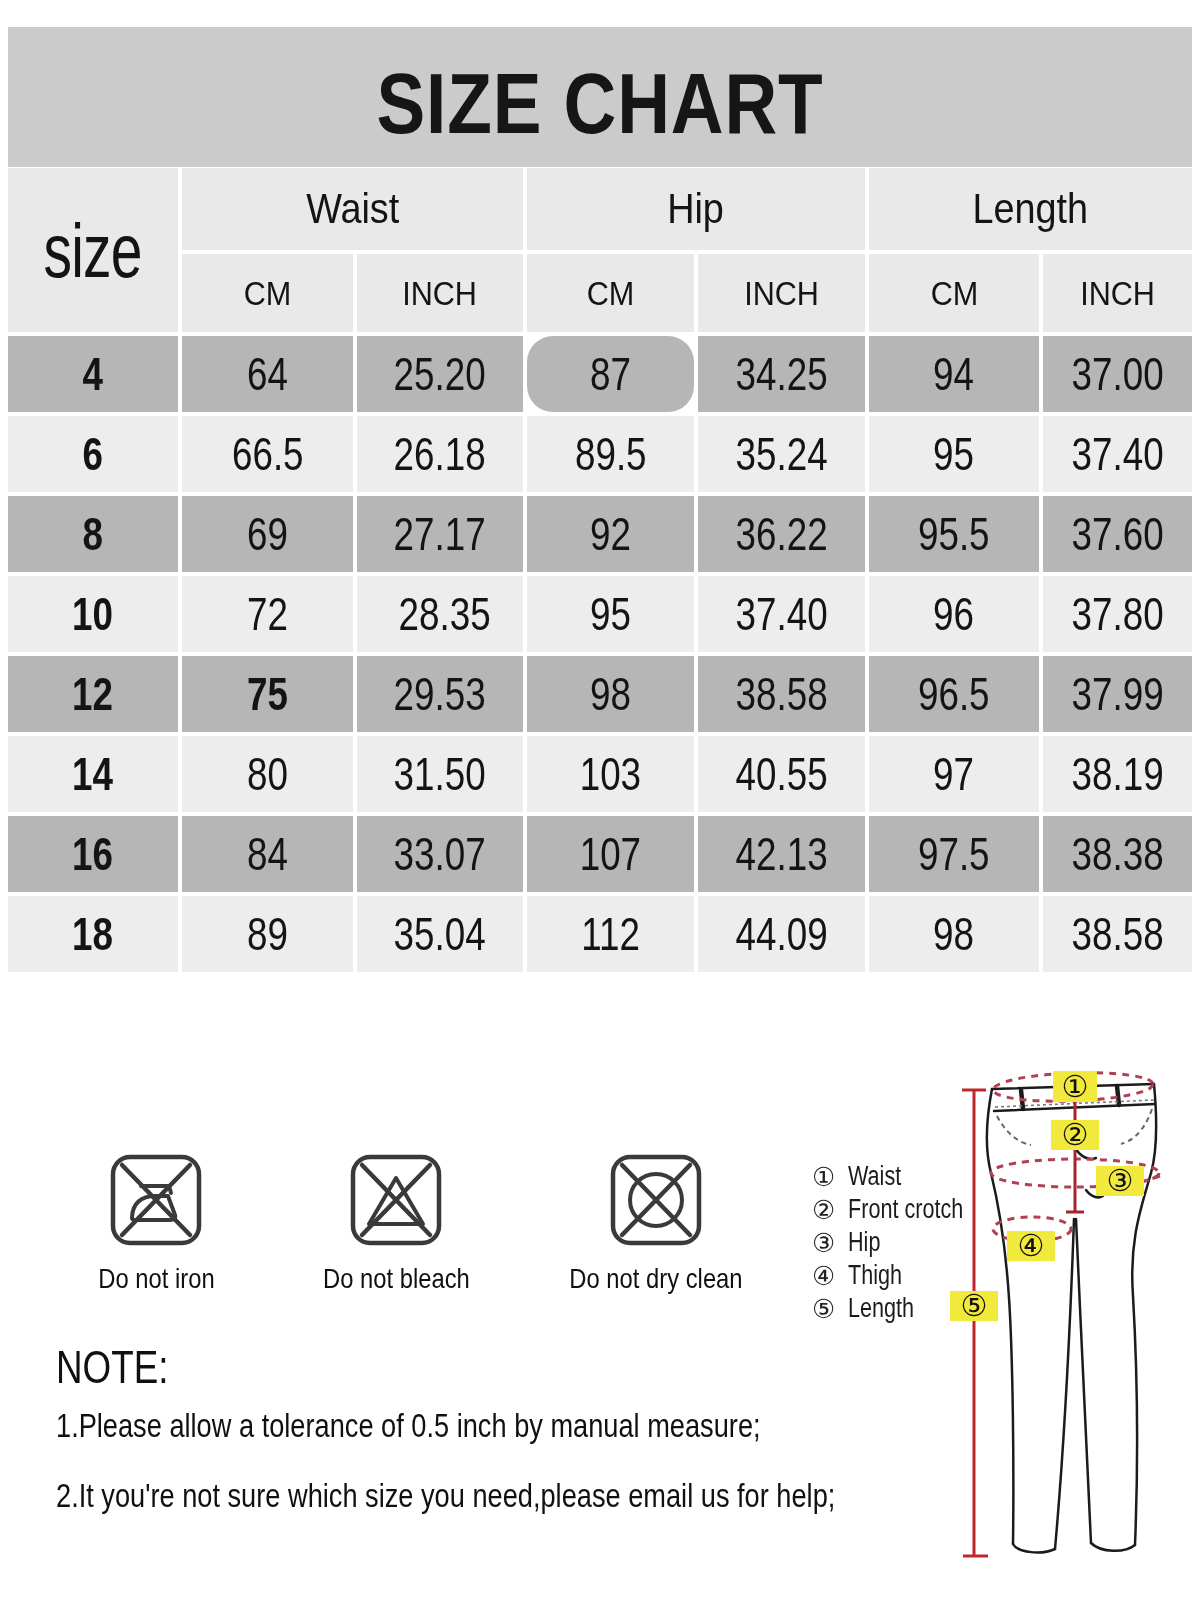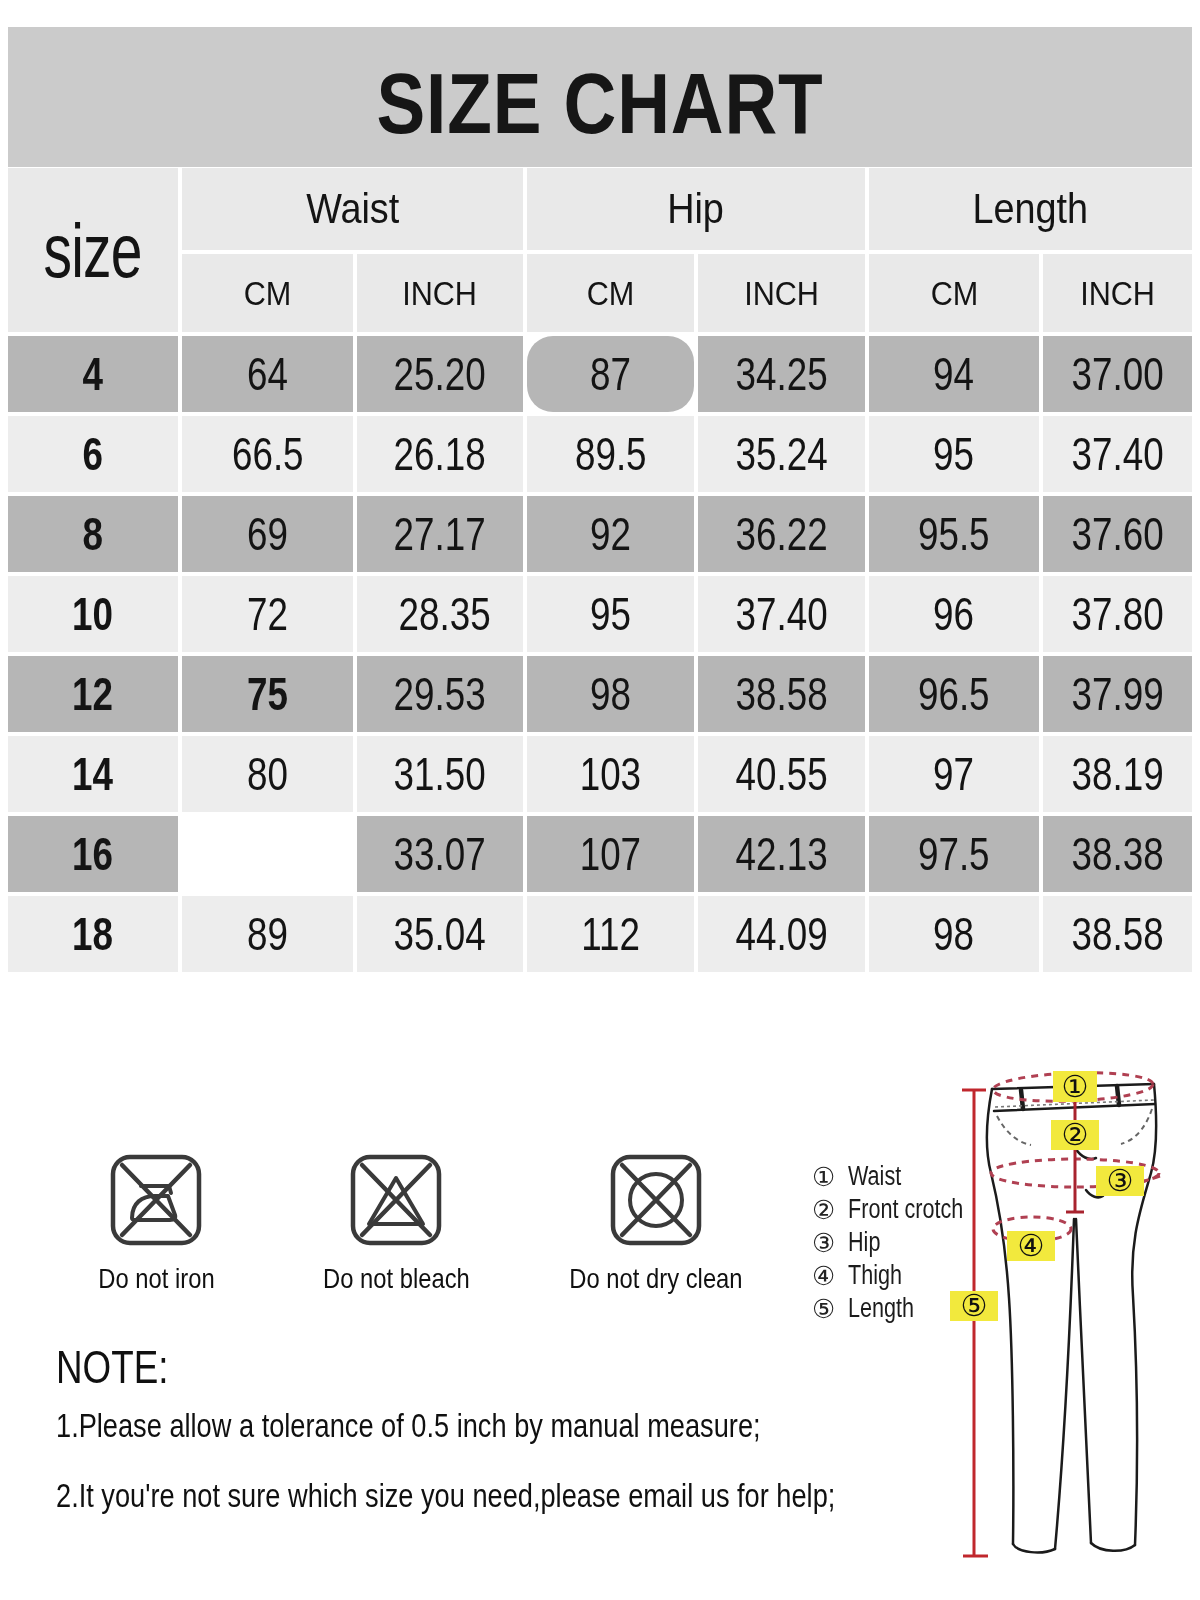--- a/index.html
+++ b/index.html
@@ -208,20 +208,23 @@
         <span class="cx sx8 t-val">40.55</span>
       </div>
       <div class="cell light" style="grid-area: 8 / 6;">
         <span class="cx sx8 t-val">97</span>
       </div>
       <div class="cell light" style="grid-area: 8 / 7;">
         <span class="cx sx8 t-val">38.19</span>
       </div>
       <div class="cell dark" style="grid-area: 9 / 1;">
         <span class="cx sx8 t-size">16</span>
+      </div>
+      <div class="cell dark" style="grid-area: 9 / 2;">
+        <span class="cx sx8 t-val">84</span>
       </div>
       <div class="cell dark" style="grid-area: 9 / 3;">
         <span class="cx sx8 t-val">33.07</span>
       </div>
       <div class="cell dark" style="grid-area: 9 / 4;">
         <span class="cx sx8 t-val">107</span>
       </div>
       <div class="cell dark" style="grid-area: 9 / 5;">
         <span class="cx sx8 t-val">42.13</span>
       </div>

